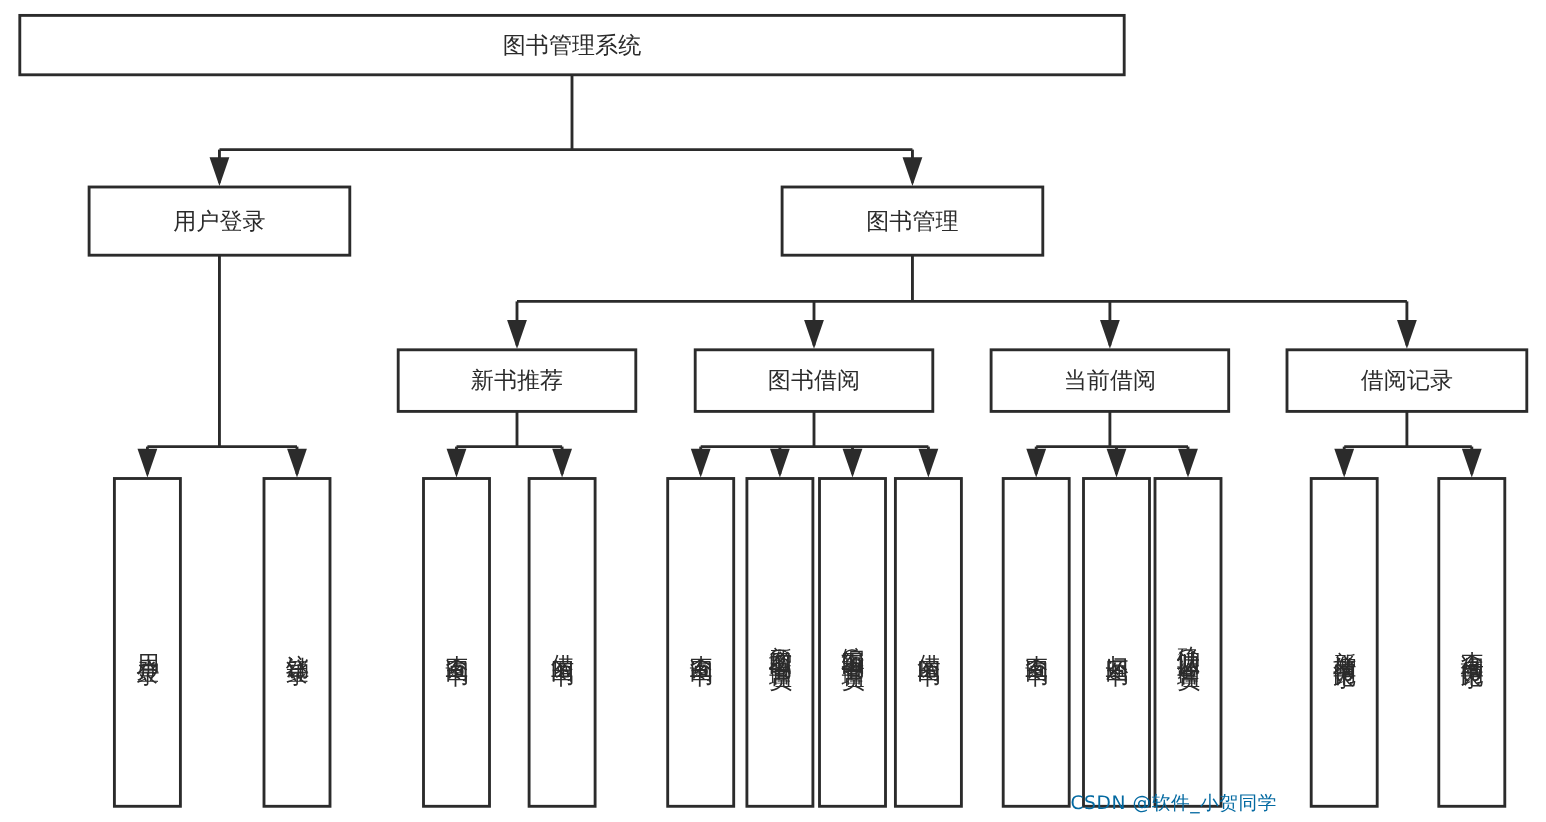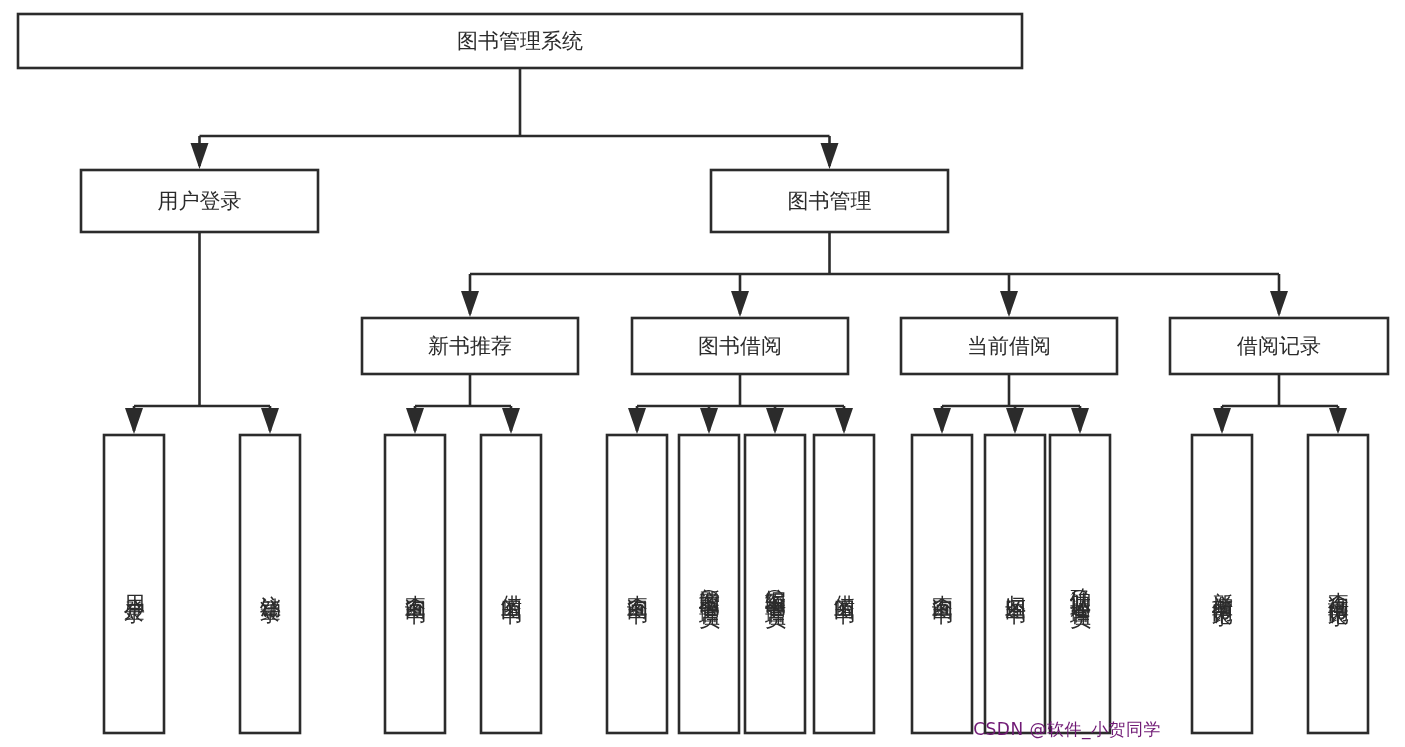--- a/index.html
+++ b/index.html
@@ -70,21 +70,21 @@
     top: 0;
     width: 1405px;
     height: 747px;
   }
   #watermark {
     position: absolute;
     right: 8px;
     bottom: 6px;
     font-family: "DejaVu Sans", "Liberation Sans", sans-serif;
     font-size: 17px;
-    color: #701a75;
+    color: #0369a1;
     letter-spacing: 0.5px;
     white-space: nowrap;
   }
 </style>
 </head>
 <body>
 
 <div id="diagram-root">
 
   <svg class="flow" viewBox="0 0 1405 747" xmlns="http://www.w3.org/2000/svg">

